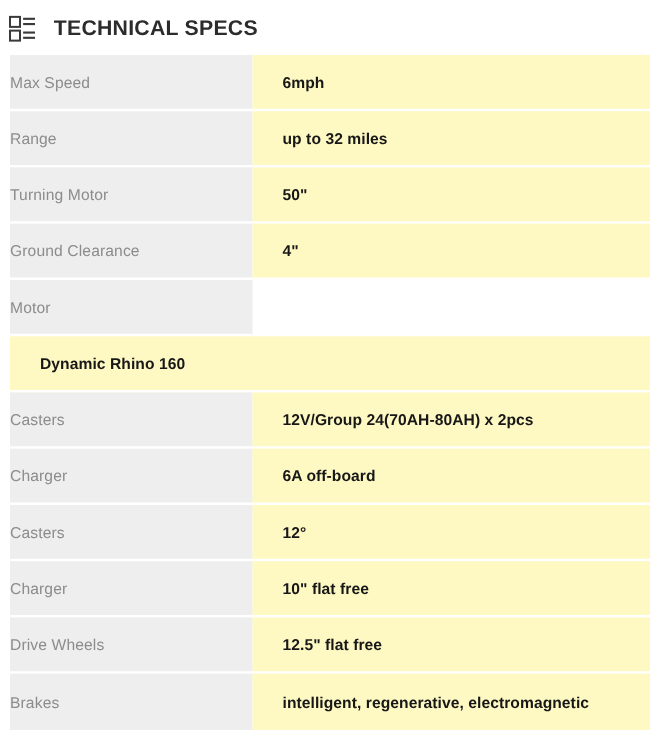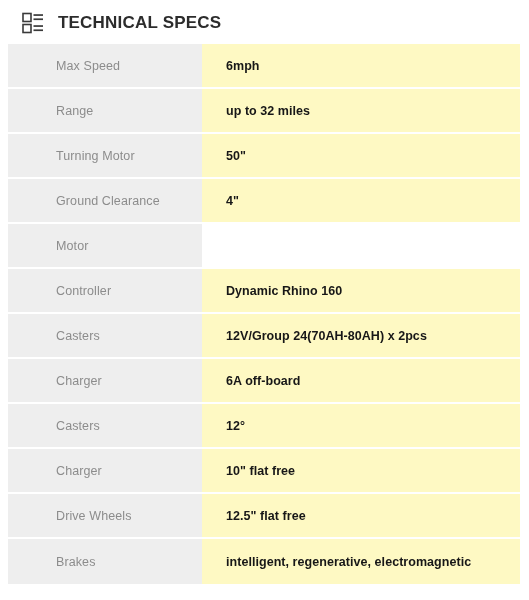--- a/index.html
+++ b/index.html
@@ -13,21 +13,21 @@
     font-family: "Liberation Sans", sans-serif;
     -webkit-font-smoothing: antialiased;
     overflow: hidden;
   }
 
   
   .header {
     display: flex;
     align-items: center;
     height: 44px;
-    padding-left: 22px;
+    padding-left: 7px;
     box-sizing: border-box;
   }
   .specs-icon {
     width: 22px;
     height: 22px;
     flex: 0 0 22px;
     display: block;
     margin-top: 1px;
   }
   .header-title {
@@ -55,21 +55,20 @@
   }
   .spec-label {
     flex: 0 0 194px;
     width: 194px;
     background: #eeeeee;
     color: #8c8c8c;
     font-size: 12.5px;
     font-weight: normal;
     display: flex;
     align-items: center;
-    padding-left: 48px;
     box-sizing: border-box;
     border-bottom: 2px solid #ffffff;
     letter-spacing: 0.1px;
   }
   .spec-value {
     flex: 1 1 auto;
     background: #fef9c3;
     color: #171717;
     font-size: 12.5px;
     font-weight: bold;
@@ -124,21 +123,20 @@
   <div class="spec-row">
     <div class="spec-label">Ground Clearance</div>
     <div class="spec-value">4"</div>
   </div>
 
   <div class="spec-row">
     <div class="spec-label">Motor</div>
   </div>
 
   <div class="spec-row">
-    <div class="spec-label">Controller</div>
     <div class="spec-value">Dynamic Rhino 160</div>
   </div>
 
   <div class="spec-row">
     <div class="spec-label">Casters</div>
     <div class="spec-value">12V/Group 24(70AH-80AH) x 2pcs</div>
   </div>
 
   <div class="spec-row">
     <div class="spec-label">Charger</div>

